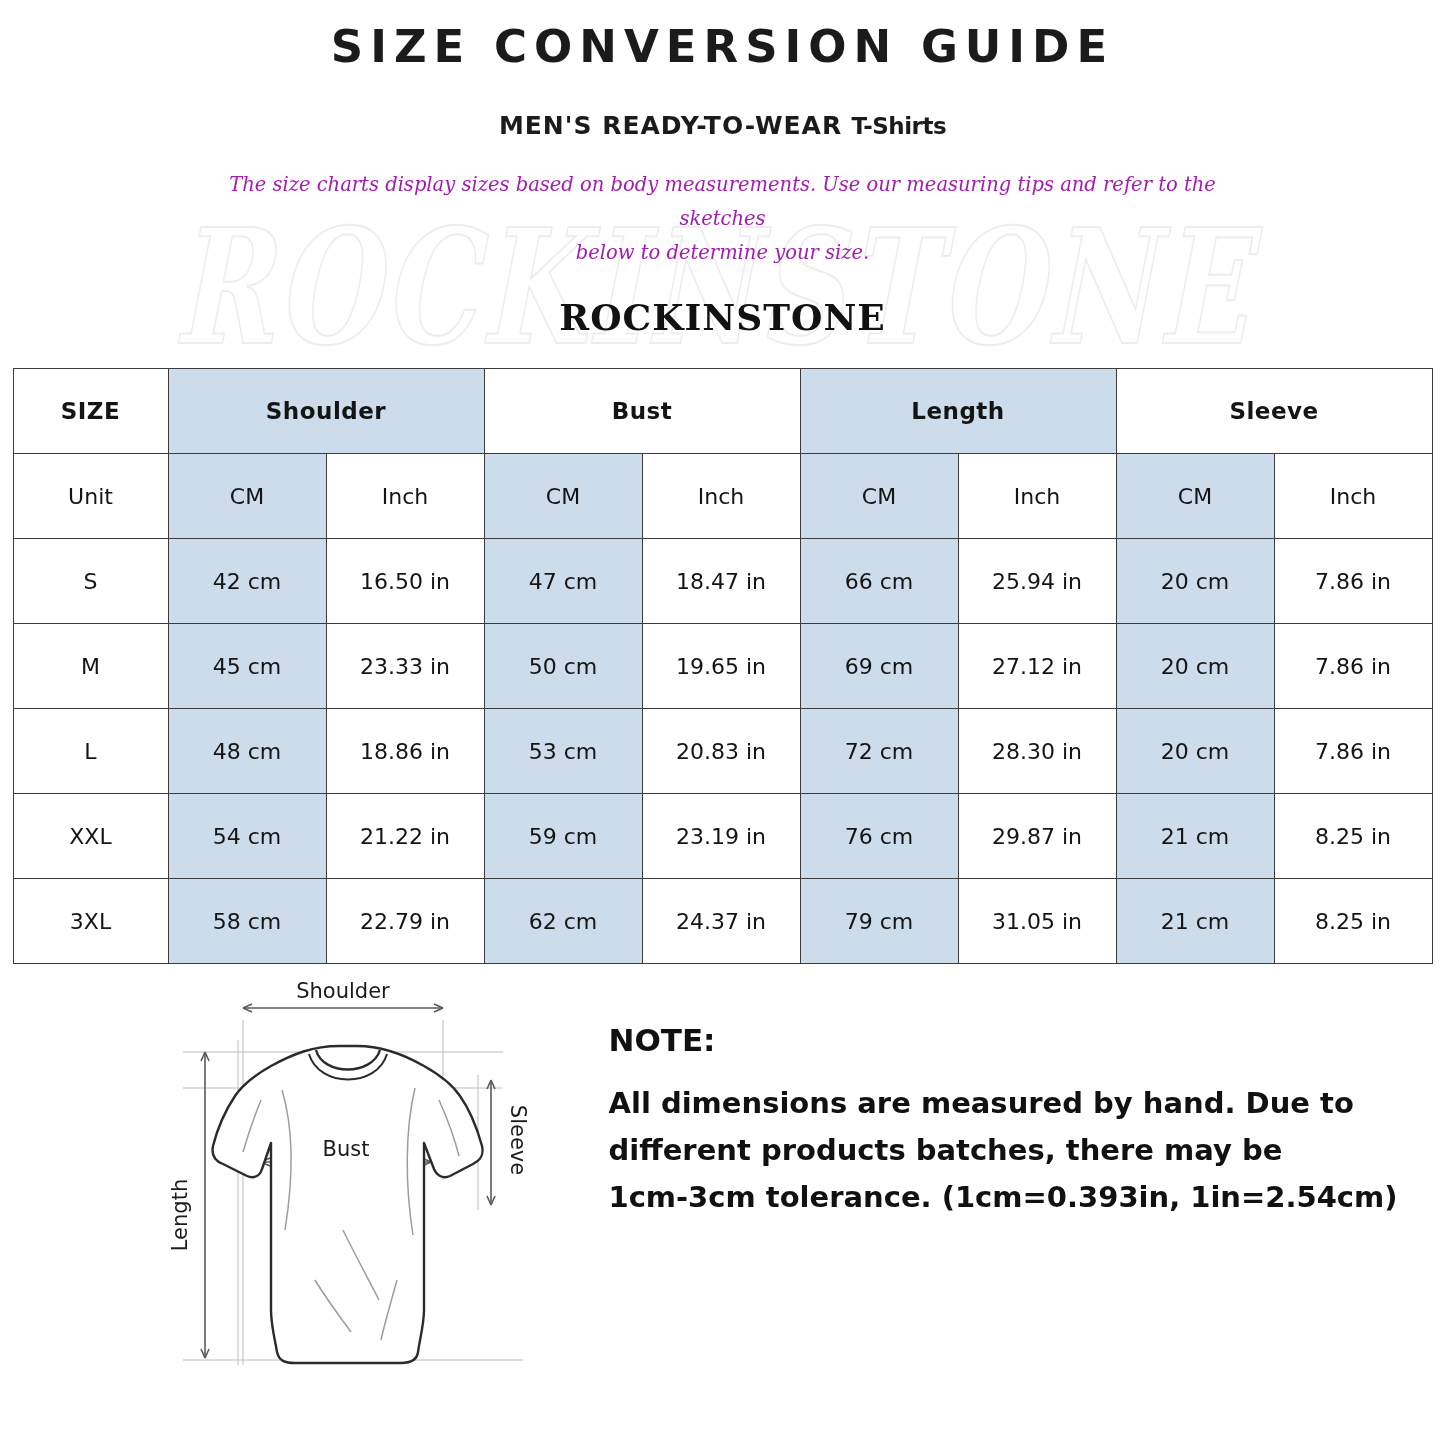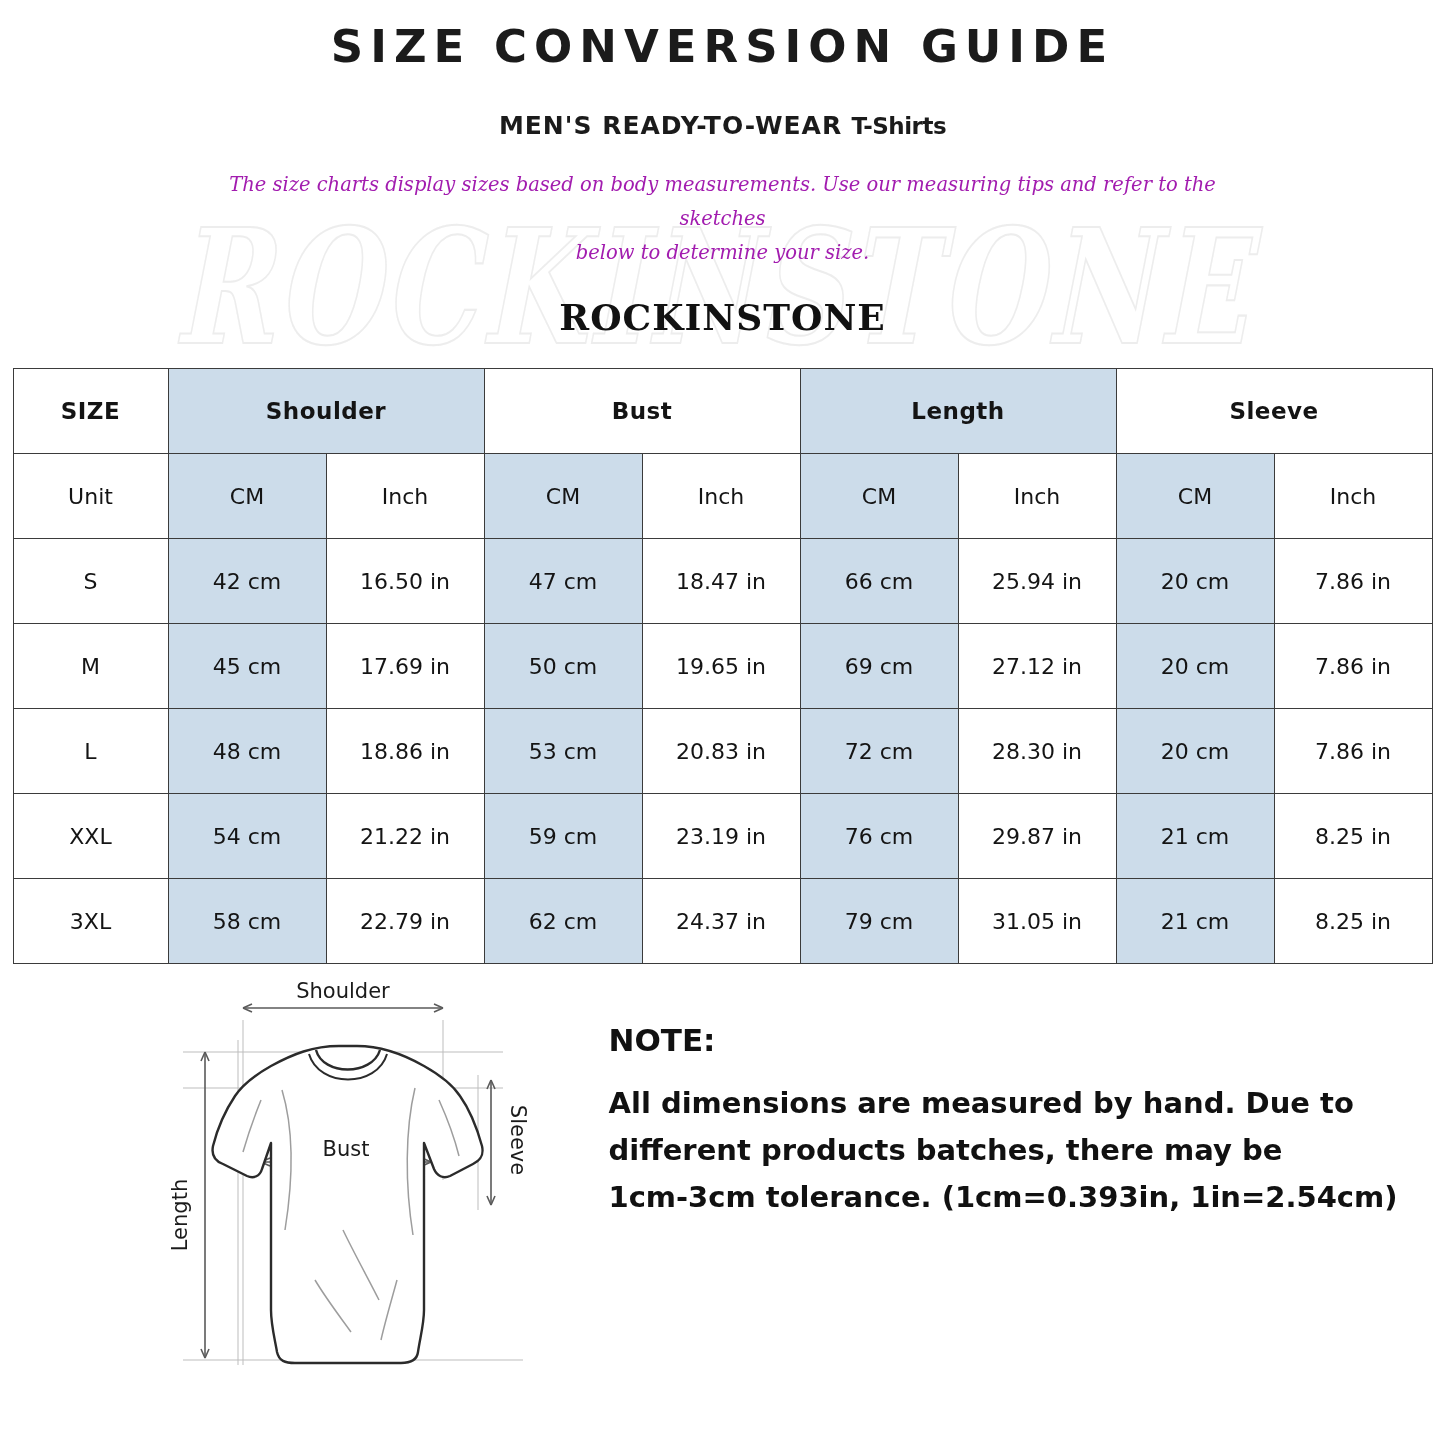--- a/index.html
+++ b/index.html
@@ -211,21 +211,21 @@
         <td>18.47 in</td>
         <td class="shade">66 cm</td>
         <td>25.94 in</td>
         <td class="shade">20 cm</td>
         <td>7.86 in</td>
       </tr>
 
       <tr>
         <td>M</td>
         <td class="shade">45 cm</td>
-        <td>17.69 in</td>
+        <td>23.33 in</td>
         <td class="shade">50 cm</td>
         <td>19.65 in</td>
         <td class="shade">69 cm</td>
         <td>27.12 in</td>
         <td class="shade">20 cm</td>
         <td>7.86 in</td>
       </tr>
 
       <tr>
         <td>L</td>

